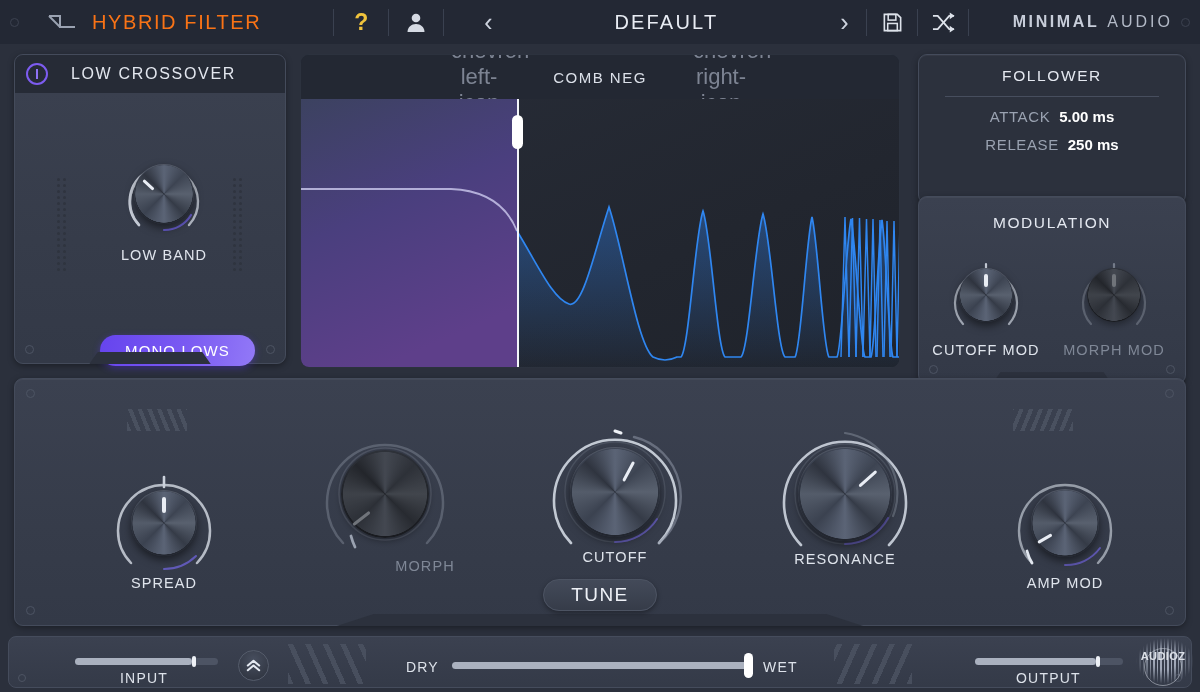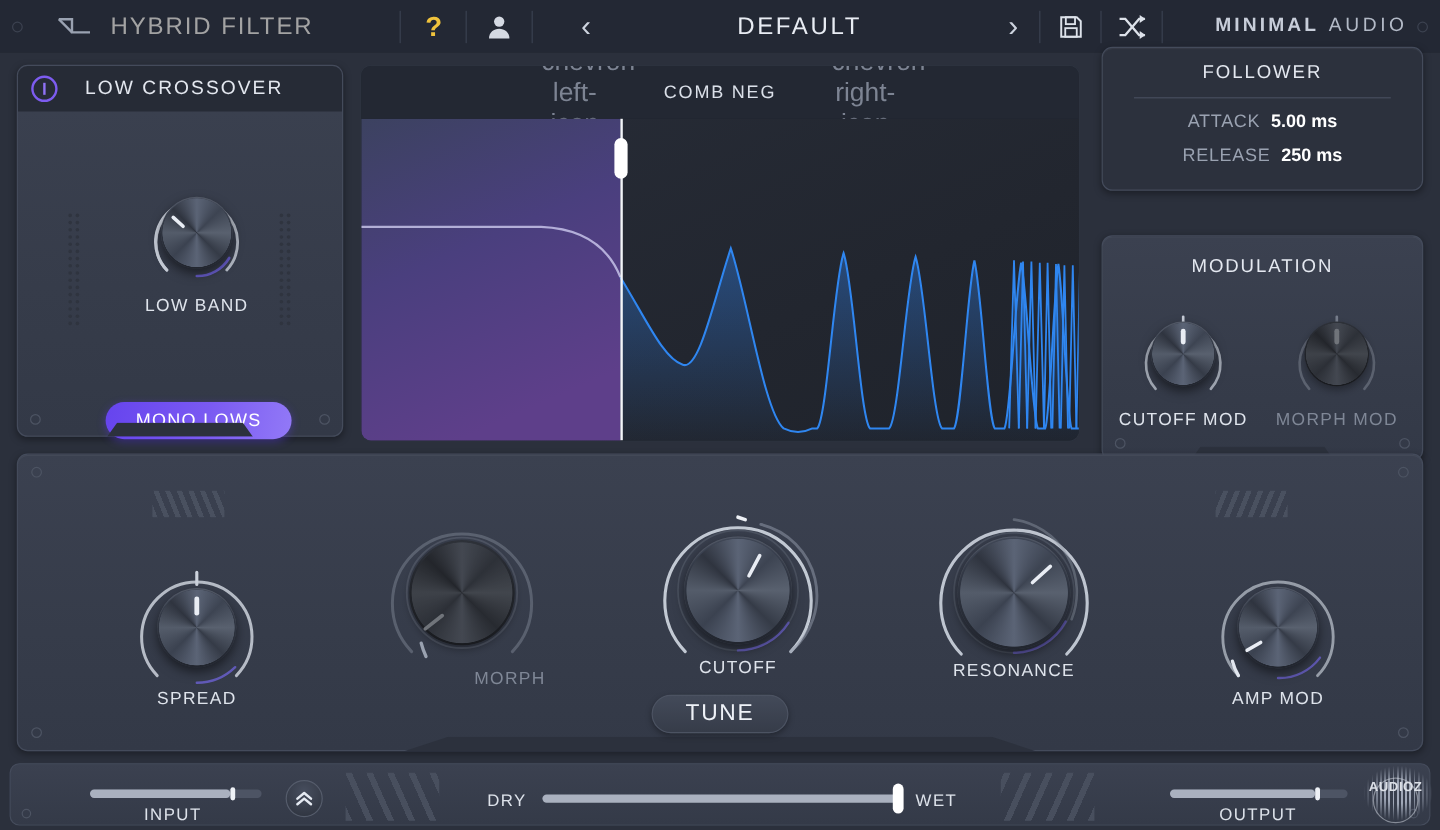--- a/index.html
+++ b/index.html
@@ -17,21 +17,21 @@
     position: absolute; left: 0; top: 0; width: 1200px; height: 44px;
     background: #232834;
     display: flex; align-items: center;
   }
   .tb-screw {
     width: 9px; height: 9px; border-radius: 50%;
     border: 1.5px solid #3c4250; margin-left: 10px; flex: none;
   }
   .tb-logo-icon { margin-left: 27px; width: 32px; height: 20px; flex:none; }
   .tb-title {
-    margin-left: 14px; color: #a3a3a3; font-size: 20px;
+    margin-left: 14px; color: #f97316; font-size: 20px;
     letter-spacing: 1.6px; font-weight: 400;
   }
   .tb-div { width: 1px; height: 27px; background: #3a4150; flex:none; }
   .tb-help {
     color: #f0c33c; font-size: 23px; font-weight: bold;
     width: 54px; text-align: center; cursor: pointer;
   }
   .tb-user { width: 54px; display:flex; justify-content:center; cursor:pointer; }
   .preset-wrap {
     display: flex; align-items: center; flex: none;
@@ -126,21 +126,21 @@
   .knob.dim .kbody { filter: brightness(.72) saturate(.7); box-shadow:0 3px 7px rgba(0,0,0,.35); }
   .knob.dim .kptr { background:#99a1ae; }
   .hatch {
     position:absolute; width: 60px; height: 22px;
     background: repeating-linear-gradient(68deg, #535b6a 0 4px, transparent 4px 9px);
     opacity:.62;
   }
 
   
   .mono {
-    position:absolute; left:73px; top:280px; width:155px; height:31px;
+    position:absolute; left:85px; top:280px; width:155px; height:31px;
     border-radius:16px; cursor:pointer;
     background: linear-gradient(100deg, #6644ee 0%, #7a5af2 55%, #9279f7 100%);
     color:#fff; font-size:15px; letter-spacing:1.1px;
     display:flex; align-items:center; justify-content:center;
     box-shadow: 0 2px 7px rgba(90,60,230,.45);
   }
 
   
   #fdisp {
     position:absolute; left: 300px; top: 54px; width: 600px; height: 314px;
@@ -153,21 +153,21 @@
   .fd-arrow { width: 56px; text-align:center; color:#7d8493; font-size:22px; cursor:pointer; font-weight:300; }
   .fd-name { flex:1; text-align:center; color:#dbe0e9; font-size:15px; letter-spacing:1.5px; }
   .fd-canvas { position:absolute; left:0; top:44px; right:0; bottom:0; background:#22262f; }
   .xfade-handle {
     position:absolute; width:11px; height:34px; border-radius:6px;
     background:#fff; left:211px; top:60px; cursor:grab; z-index:4;
   }
   .xline { position:absolute; left:216px; top:0; width:1.6px; height:100%; background:#f2f4f8; z-index:3; }
 
   
-  #follower { left: 918px; top: 39px; width: 268px; height: 120px; }
+  #follower { left: 918px; top: 54px; width: 268px; height: 150px; }
   .fl-title { text-align:center; color:#e4e8f0; font-size:15.5px; letter-spacing:1.6px; padding-top:12px; }
   .fl-rule { height:1px; background:#474e5e; margin:11px 26px 0; }
   .fl-row { display:flex; justify-content:center; gap:9px; margin-top:11px; font-size:15px; }
   .fl-k { color:#9aa2b1; letter-spacing:.6px; }
   .fl-v { color:#fff; font-weight:700; }
   #modpanel { left: 918px; top: 196px; width: 268px; height: 188px; }
   .mod-title { text-align:center; color:#e4e8f0; font-size:15.5px; letter-spacing:1.6px; padding-top:17px; }
 
   
   #mainpanel { left: 14px; top: 378px; width: 1172px; height: 248px; }

